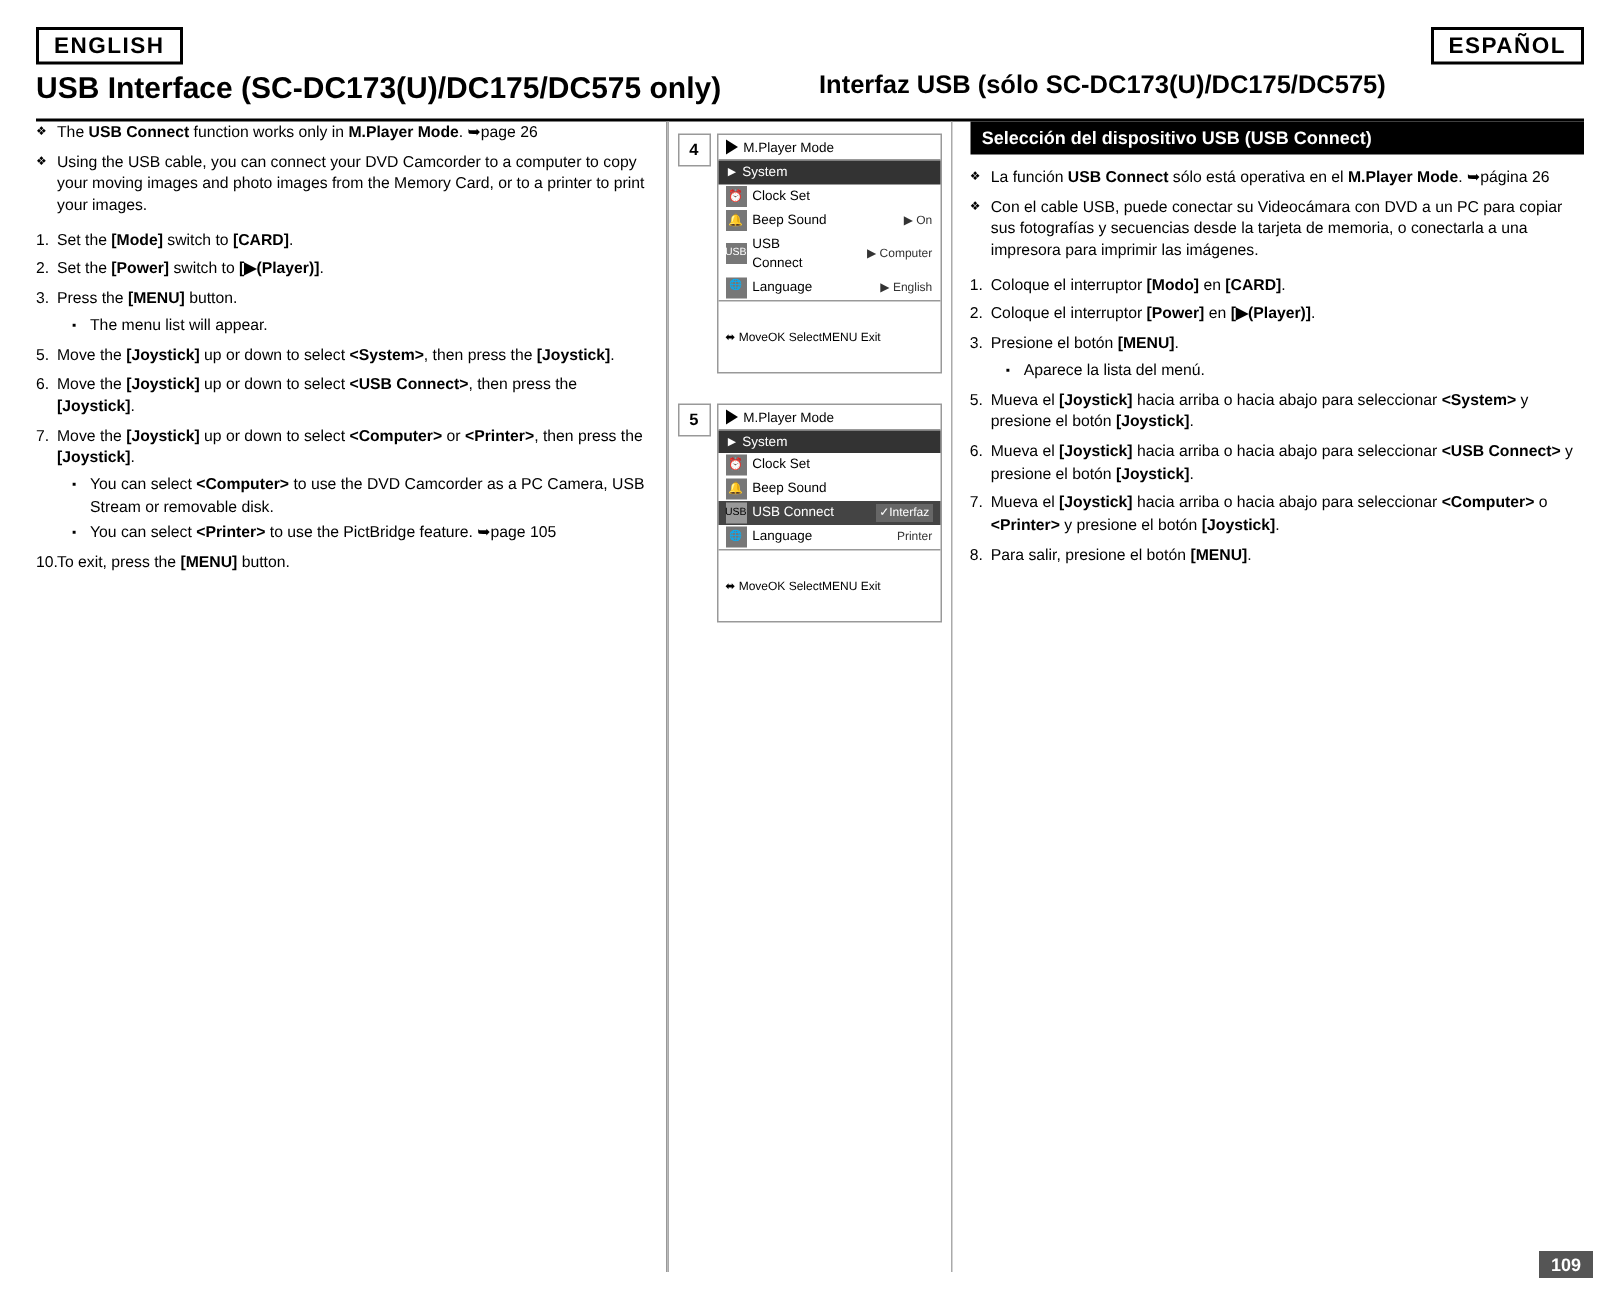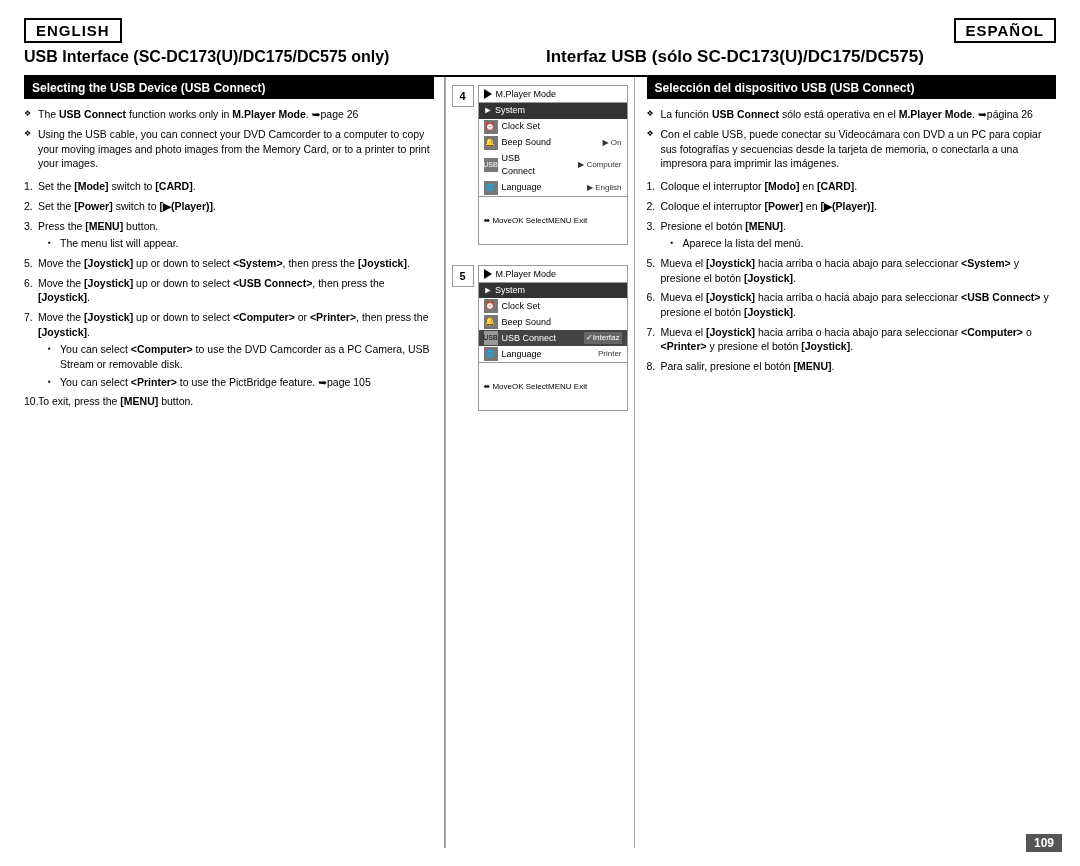--- a/index.html
+++ b/index.html
@@ -37,21 +37,21 @@
     }
 
     
     .big-title {
       display: flex;
       width: 100%;
       margin-bottom: 8px;
     }
 
     .big-title-left {
-      font-size: 16px;
+      font-size: 20px;
       font-weight: bold;
       flex: 1;
       line-height: 1.2;
     }
 
     .big-title-right {
       font-size: 17px;
       font-weight: bold;
       flex: 1;
       line-height: 1.2;
@@ -270,21 +270,20 @@
   </div>
 
   <div class="big-title">
     <div class="big-title-left">USB Interface (SC-DC173(U)/DC175/DC575 only)</div>
     <div class="big-title-right">Interfaz USB (sólo SC-DC173(U)/DC175/DC575)</div>
   </div>
 
   <div style="display:flex; gap:0; flex:1; border-top: 2px solid #000;">
 
     <div class="col-left" style="width:310px; flex-shrink:0;">
-      <div class="section-header">Selecting the USB Device (USB Connect)</div>
 
       <ul class="bullet-list">
         <li>
           The <b>USB Connect</b> function works only in <b>M.Player Mode</b>. ➥page 26
         </li>
         <li>
           Using the USB cable, you can connect your DVD Camcorder to a computer to copy your moving images and photo images from the Memory Card, or to a printer to print your images.
         </li>
       </ul>
 

